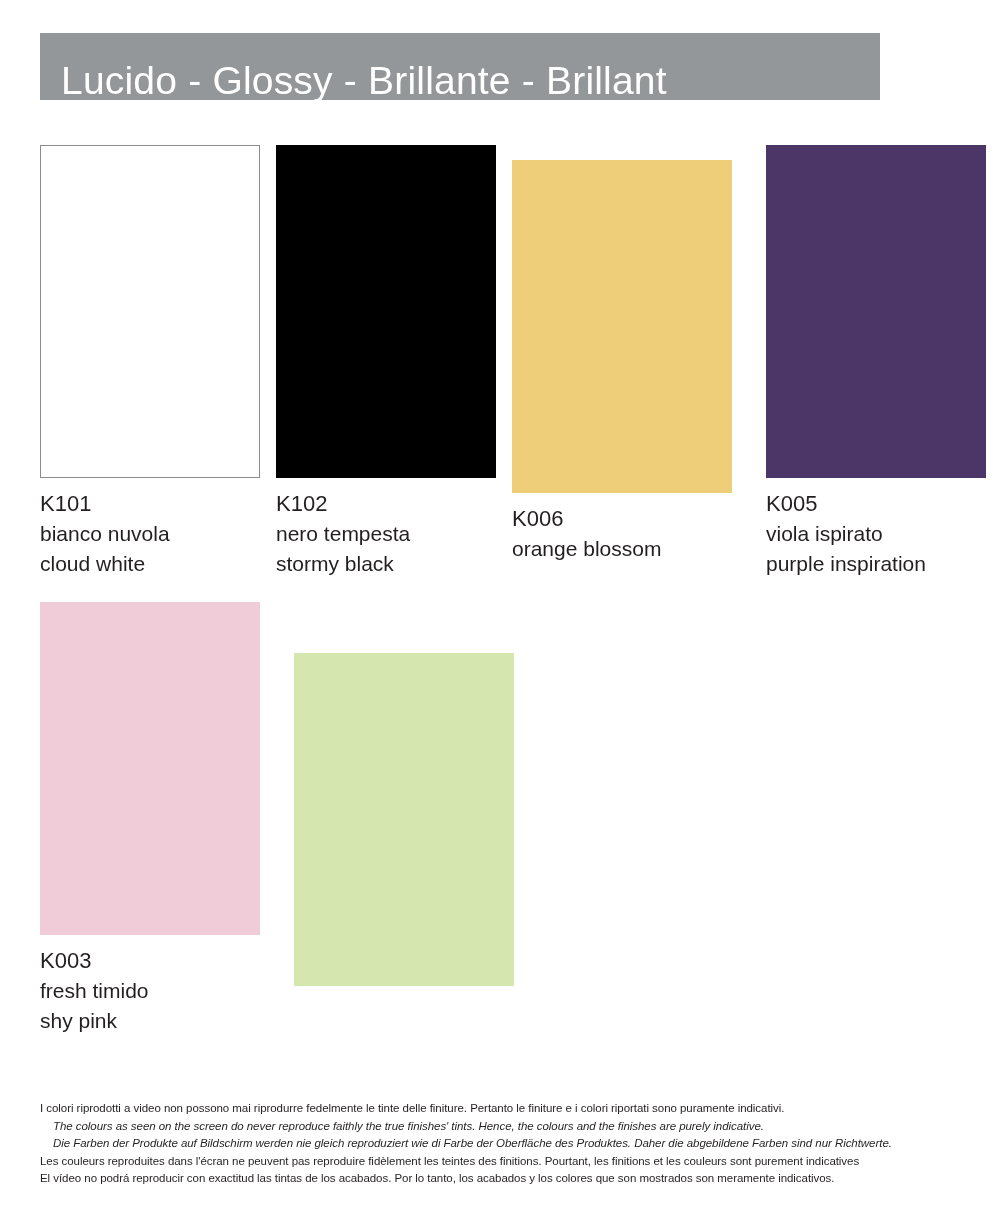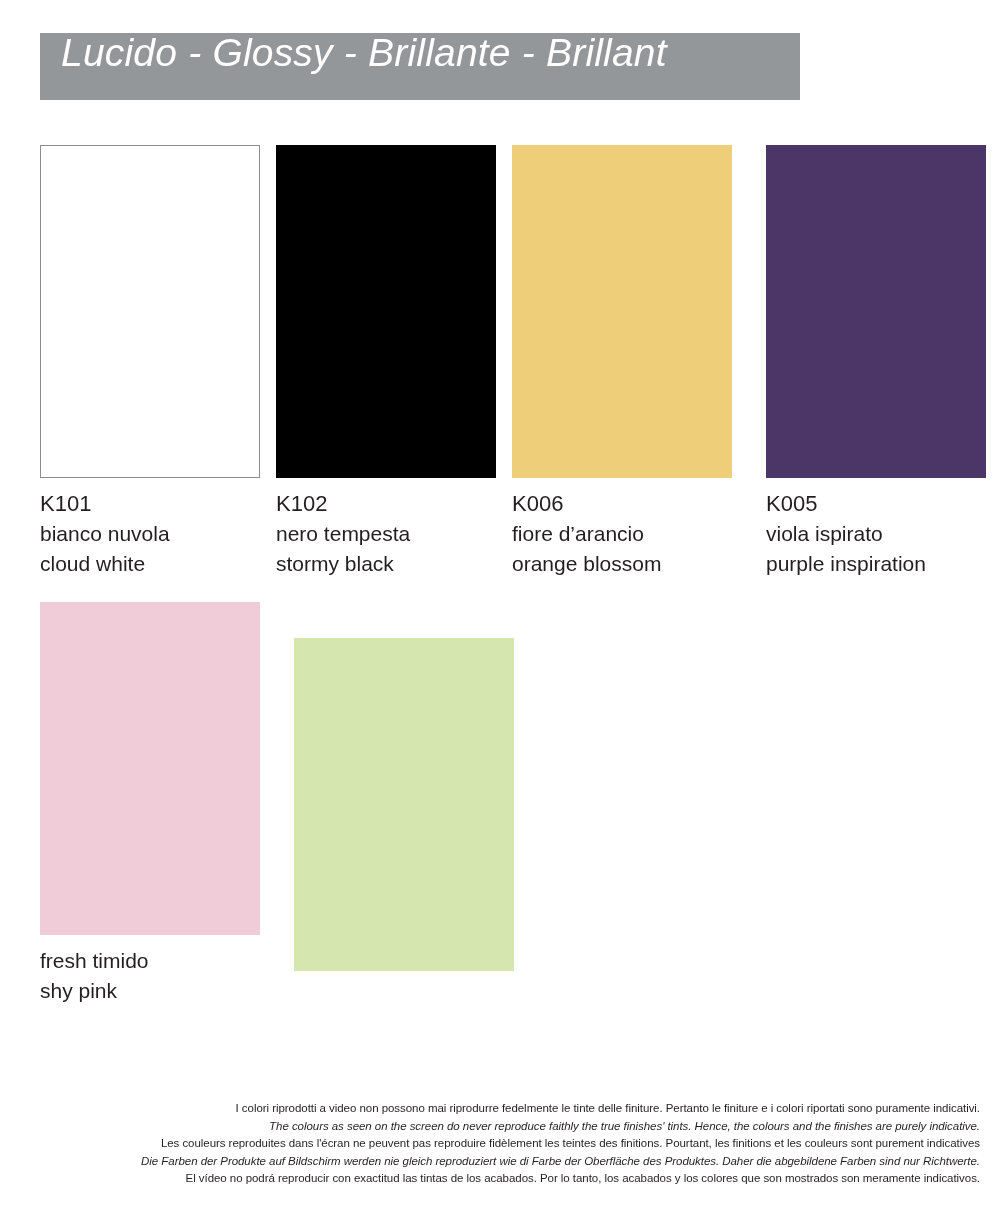--- a/index.html
+++ b/index.html
@@ -16,26 +16,25 @@
     position: relative;
     overflow: hidden;
     -webkit-font-smoothing: antialiased;
   }
 
   
   .banner {
     position: absolute;
     left: 40px;
     top: 33px;
-    width: 760px;
+    width: 840px;
     height: 67px;
     background: #949799;
     display: flex;
-    align-items: flex-start;
-    font-style: italic;
+    align-items: flex-end;
   }
   .banner-title {
     color: #ffffff;
     font-size: 39px;
     font-weight: 400;
     letter-spacing: 0.2px;
     padding-left: 21px;
     line-height: 1;
     white-space: nowrap;
   }
@@ -103,24 +102,24 @@
     left: 40px;
     top: 1100px;
     width: 940px;
   }
   .disclaimer-line {
     font-size: 11.5px;
     color: #231f20;
     line-height: 17.5px;
     white-space: nowrap;
     letter-spacing: -0.05px;
-    text-align: right;
   }
   .disclaimer-line.italic {
     font-style: italic;
+    margin-left: 13px;
   }
 </style>
 </head>
 <body>
 
 <div class="banner" style="background-color: rgb(148, 151, 153);">
   <div class="banner-title" style="color: rgb(255, 255, 255);">Lucido - Glossy - Brillante - Brillant</div>
 </div>
 
 <div class="grid">
@@ -142,53 +141,53 @@
         <div class="code">K102</div>
         <div class="name-it">nero tempesta</div>
         <div class="name-en">stormy black</div>
       </div>
     </div>
 
     <div class="cell">
       <div class="chip" style="background-color: rgb(239, 206, 122);"></div>
       <div class="labels">
         <div class="code">K006</div>
-        <div class="name-it">fiore d’arancio</div>
         <div class="name-en">orange blossom</div>
       </div>
     </div>
 
     <div class="cell">
       <div class="chip" style="background-color: rgb(76, 54, 104);"></div>
       <div class="labels">
         <div class="code">K005</div>
         <div class="name-it">viola ispirato</div>
         <div class="name-en">purple inspiration</div>
       </div>
     </div>
 
   </div>
 
   <div class="row row-2">
 
     <div class="cell">
       <div class="chip" style="background-color: rgb(240, 203, 216);"></div>
       <div class="labels">
+        <div class="code">K003</div>
         <div class="name-it">fresh timido</div>
         <div class="name-en">shy pink</div>
       </div>
     </div>
 
     <div class="cell">
       <div class="chip" style="background-color: rgb(213, 230, 174);"></div>
     </div>
 
   </div>
 
 </div>
 
 <div class="footer">
   <div class="disclaimer-line">I colori riprodotti a video non possono mai riprodurre fedelmente le tinte delle finiture. Pertanto le finiture e i colori riportati sono puramente indicativi.</div>
   <div class="disclaimer-line italic">The colours as seen on the screen do never reproduce faithly the true finishes' tints. Hence, the colours and the finishes are purely indicative.</div>
+  <div class="disclaimer-line italic">Die Farben der Produkte auf Bildschirm werden nie gleich reproduziert wie di Farbe der Oberfläche des Produktes. Daher die abgebildene Farben sind nur Richtwerte.</div>
   <div class="disclaimer-line">Les couleurs reproduites dans l'écran ne peuvent pas reproduire fidèlement les teintes des finitions. Pourtant, les finitions et les couleurs sont purement indicatives</div>
-  <div class="disclaimer-line italic">Die Farben der Produkte auf Bildschirm werden nie gleich reproduziert wie di Farbe der Oberfläche des Produktes. Daher die abgebildene Farben sind nur Richtwerte.</div>
   <div class="disclaimer-line">El vídeo no podrá reproducir con exactitud las tintas de los acabados. Por lo tanto, los acabados y los colores que son mostrados son meramente indicativos.</div>
 </div>
 
 </body></html>

